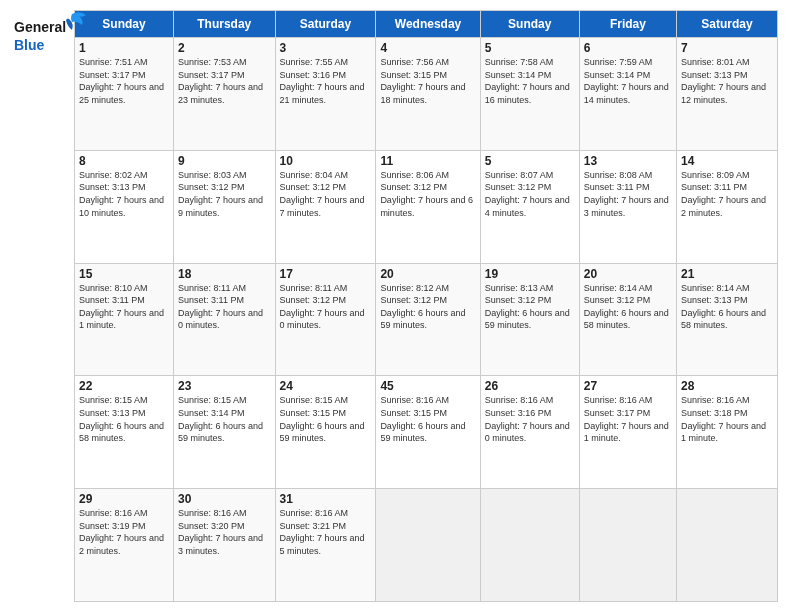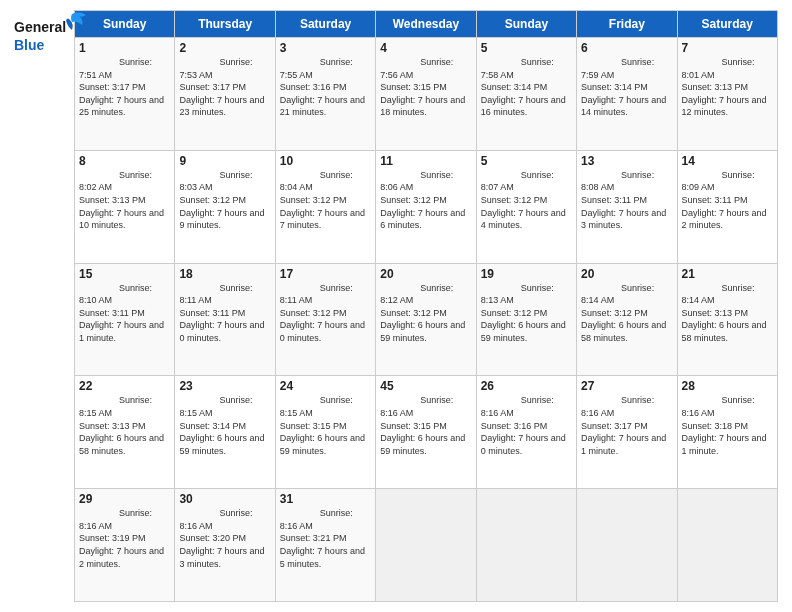--- a/index.html
+++ b/index.html
@@ -71,21 +71,20 @@
     .day-num {
       font-size: 12px;
       font-weight: bold;
       display: block;
       margin-bottom: 1px;
     }
     .day-detail {
       font-size: 9px;
       line-height: 1.4;
       color: #333;
-      margin-left: 40px;
     }
   </style>
 </head>
 <body>
 
 <div class="container">
   <div class="header">
     <div class="logo-img">
       
       <svg width="80" height="52" viewBox="0 0 80 52">

